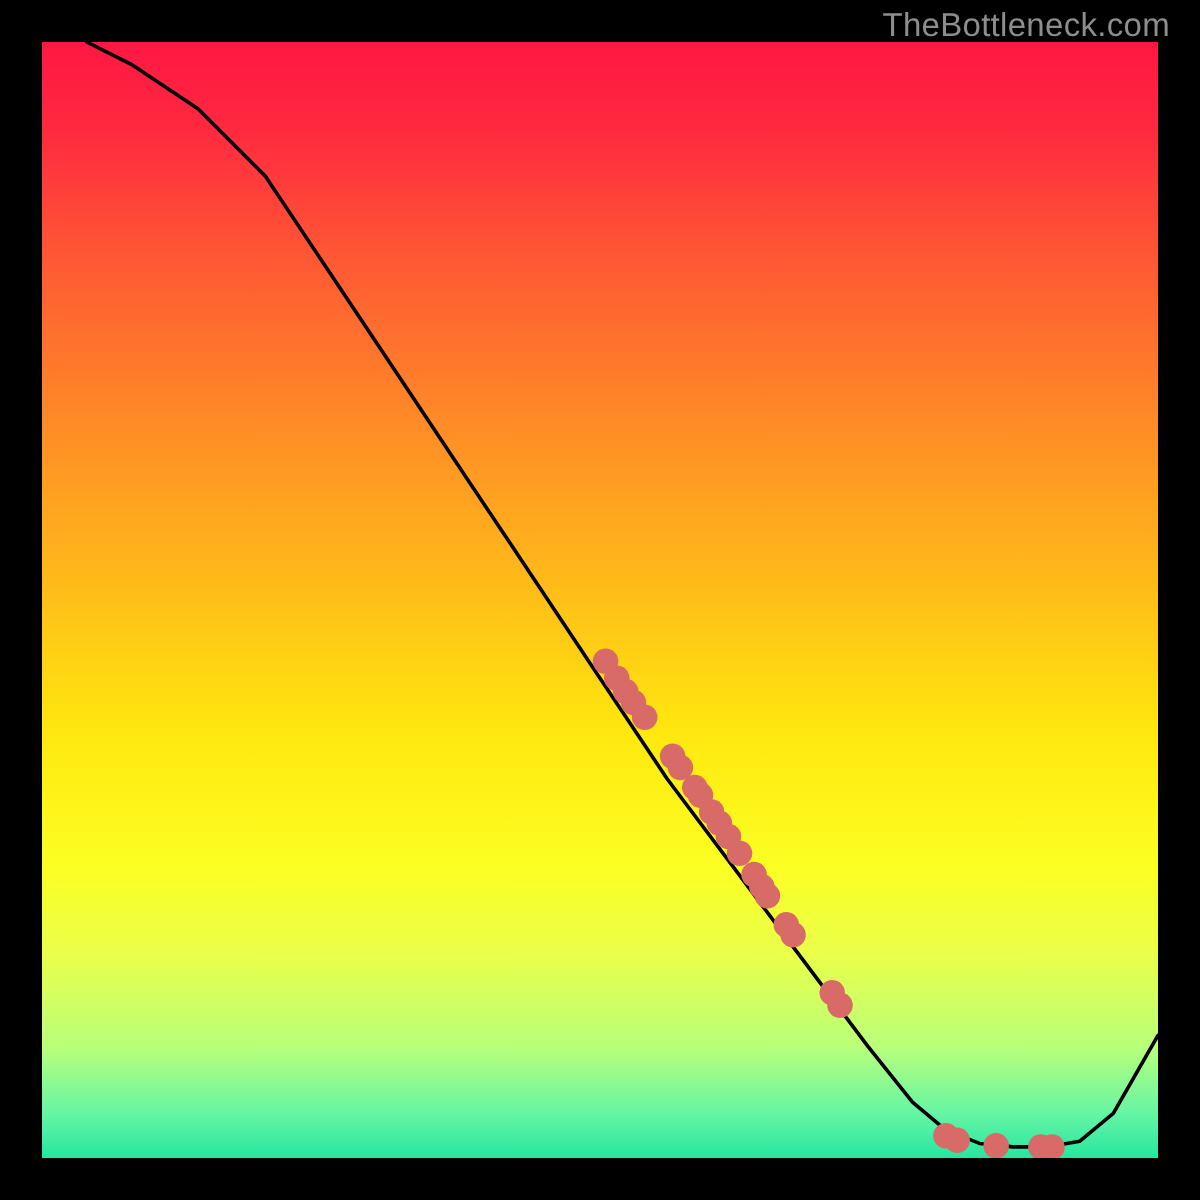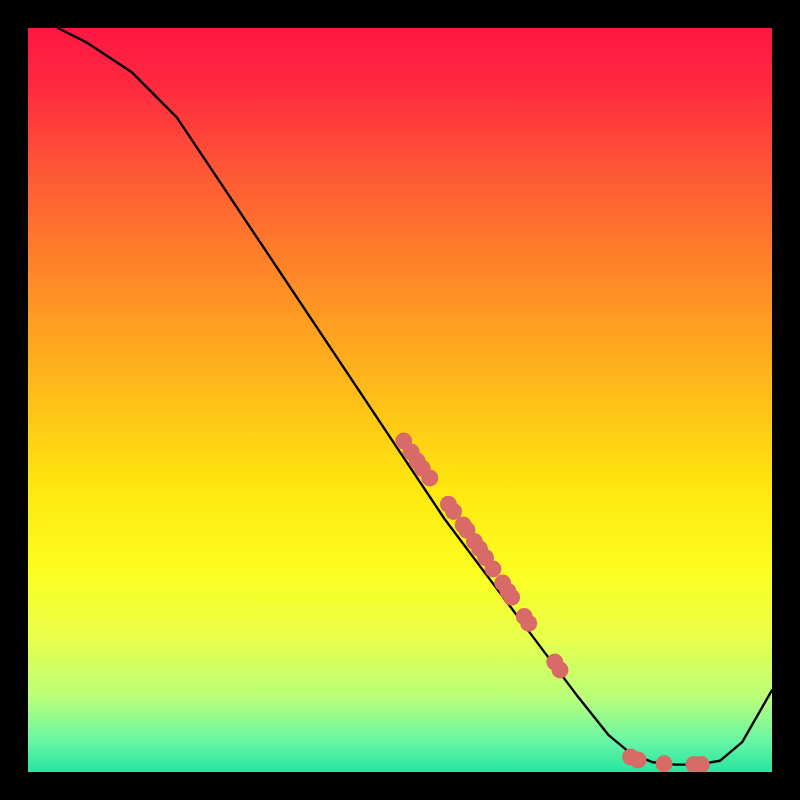--- a/index.html
+++ b/index.html
@@ -45,20 +45,21 @@
   .dot {
     fill: #d86a67;
     
   }
 </style>
 </head>
 <body>
 
 <div class="stage">
 
+  <div class="watermark">TheBottleneck.com</div>
 
   <div class="plot">
     <svg id="plot-svg" viewBox="0 0 744 744" width="744" height="744">
       <defs>
         <linearGradient id="bg-grad" x1="0" y1="0" x2="0" y2="1">
             <stop offset="0%" stop-color="#ff1743"></stop>
             <stop offset="8%" stop-color="#ff2a3f"></stop>
             <stop offset="20%" stop-color="#ff5a34"></stop>
             <stop offset="35%" stop-color="#ff8e26"></stop>
             <stop offset="50%" stop-color="#ffc018"></stop>

